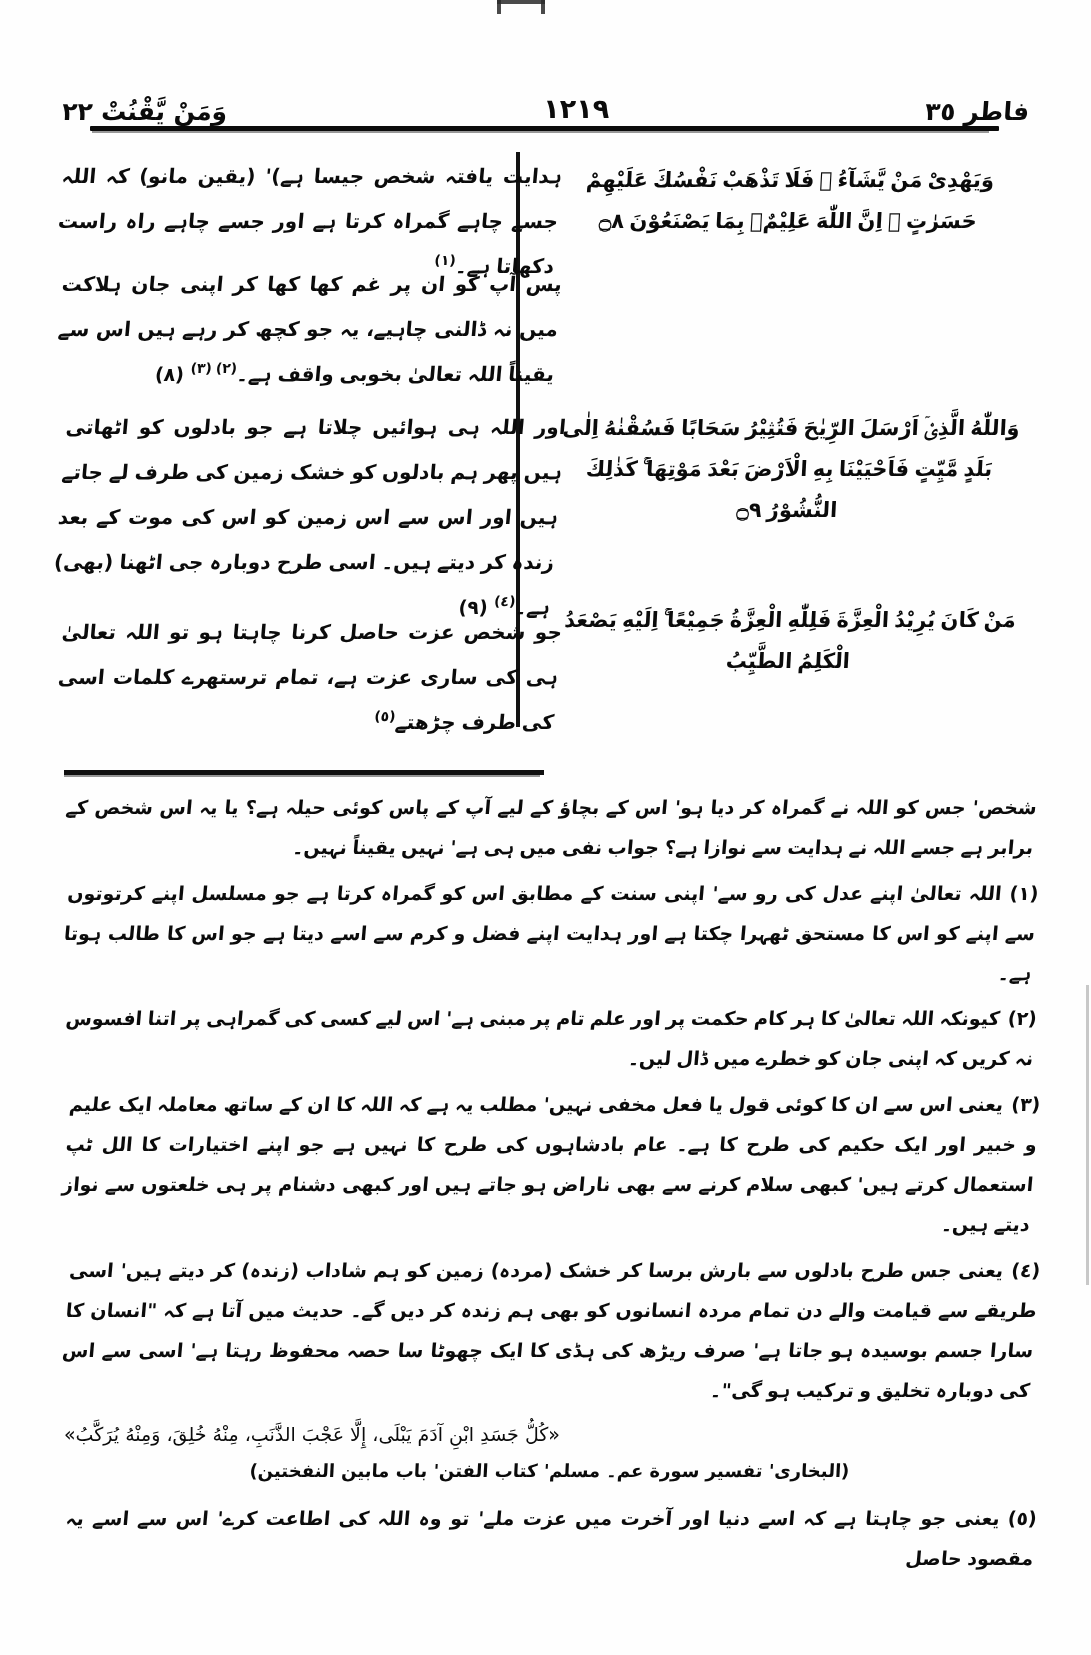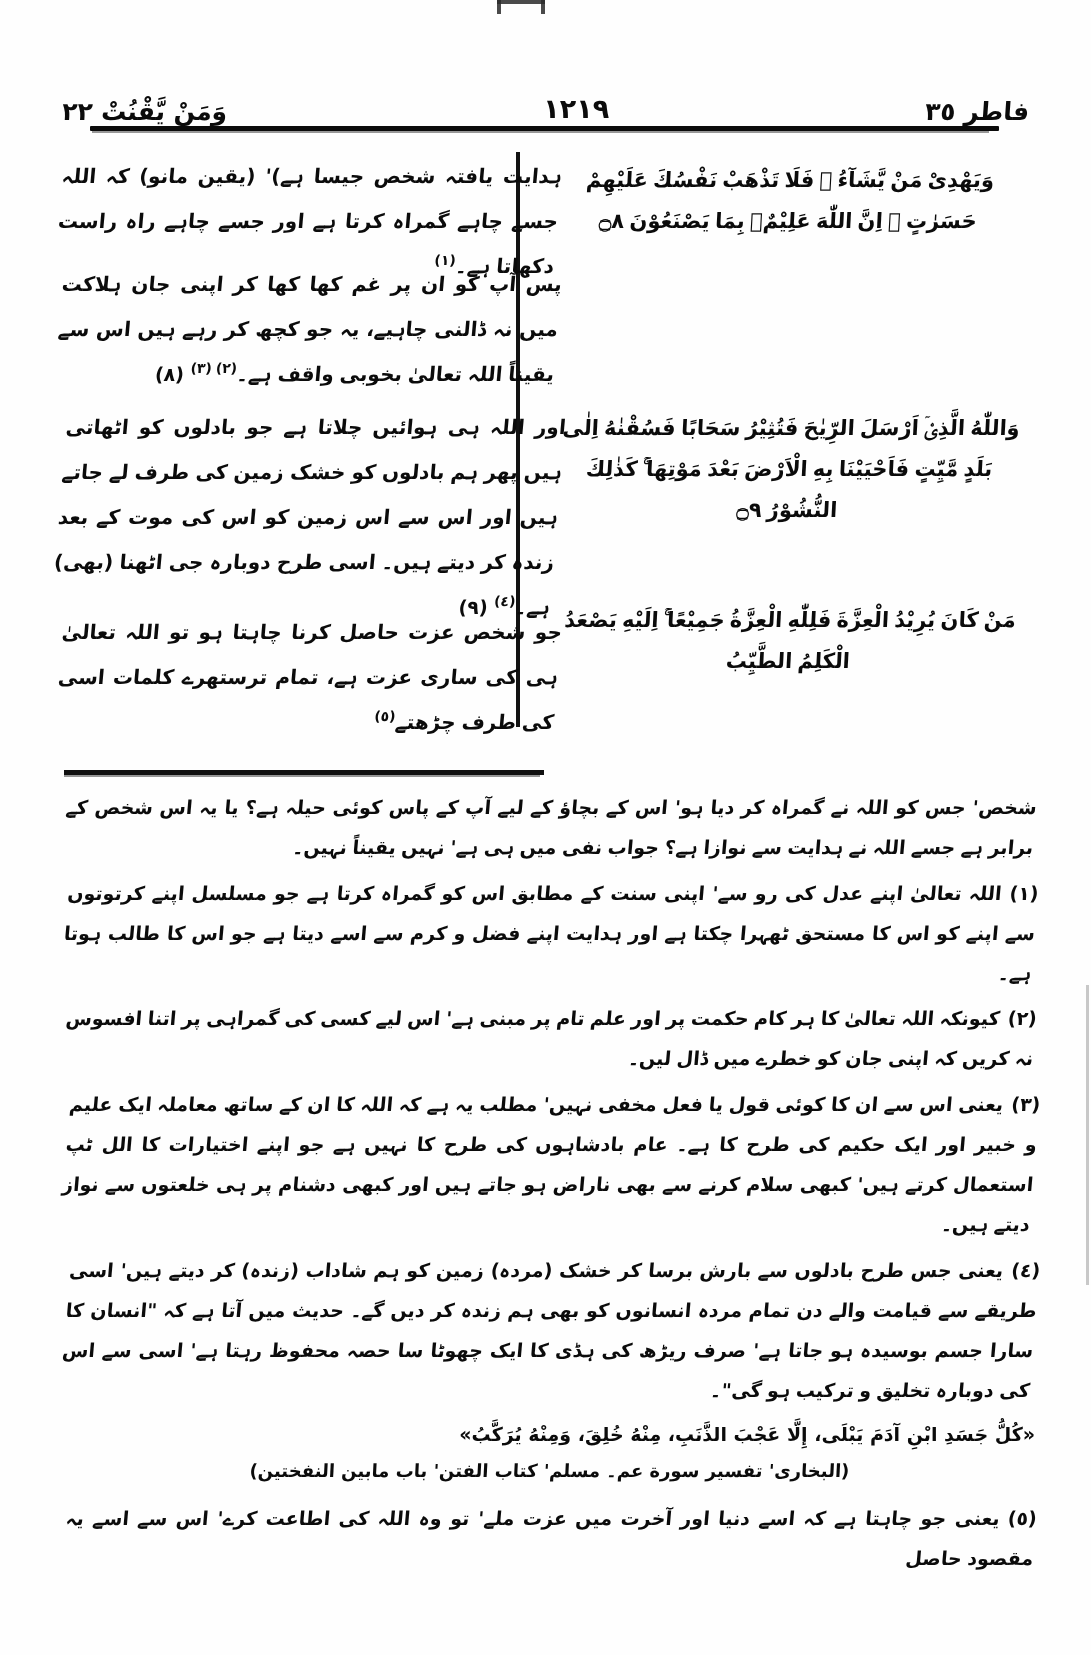--- a/index.html
+++ b/index.html
@@ -207,24 +207,24 @@
     font-weight: 700;
     margin-left: 8px;
     font-size: 19px;
     display: inline-block;
   }
   .fn-lead-in {
     text-align: justify;
   }
   .hadith-ar {
     direction: rtl;
-    text-align: right;
+    text-align: left;
     font-family: "DejaVu Sans", sans-serif;
     font-size: 19px;
-    font-weight: 700;
+    font-weight: 400;
     line-height: 1.9;
     letter-spacing: 0px;
     transform: none;
     margin: 2px 0 2px 0;
   }
   .hadith-cite {
     direction: rtl;
     text-align: center;
     font-size: 18px;
     font-weight: 600;

